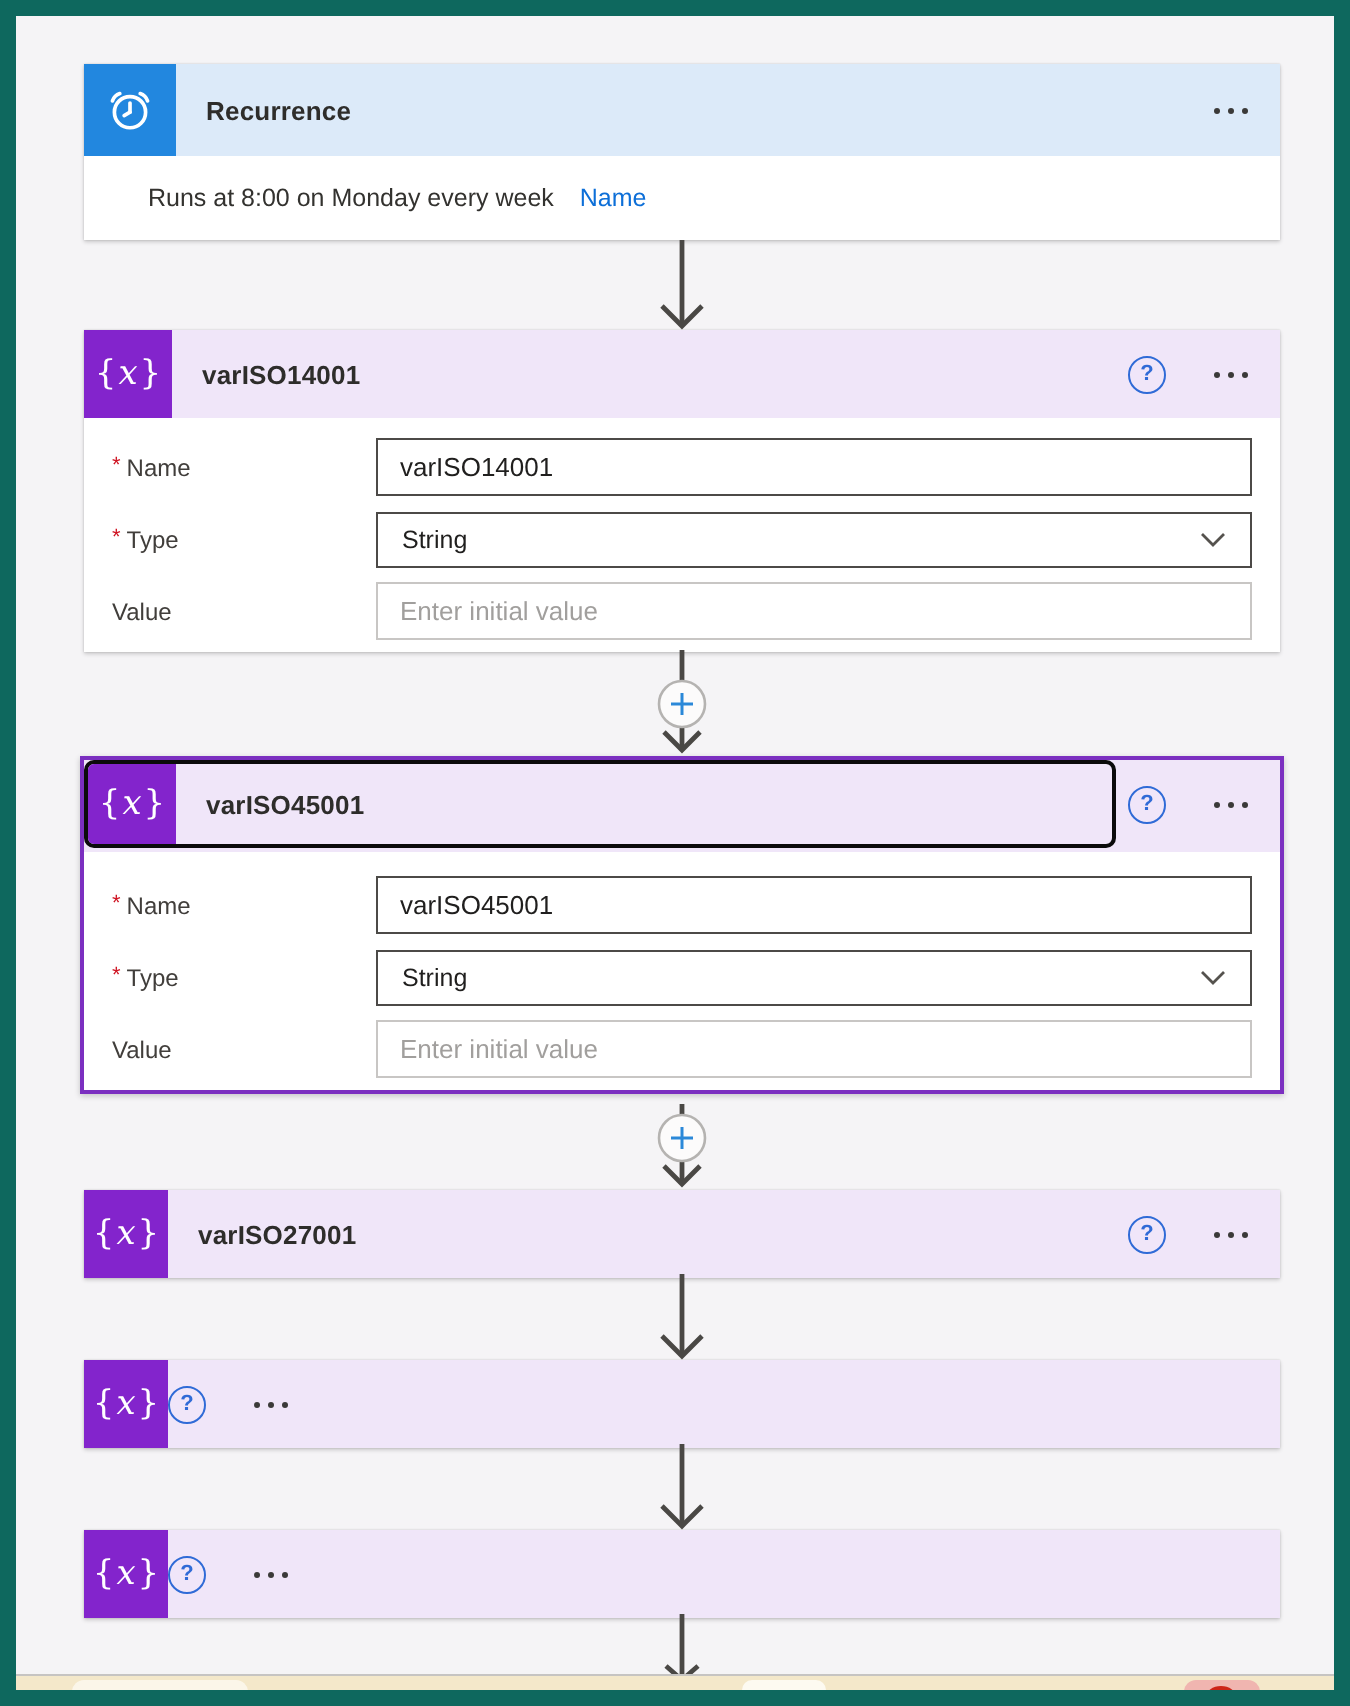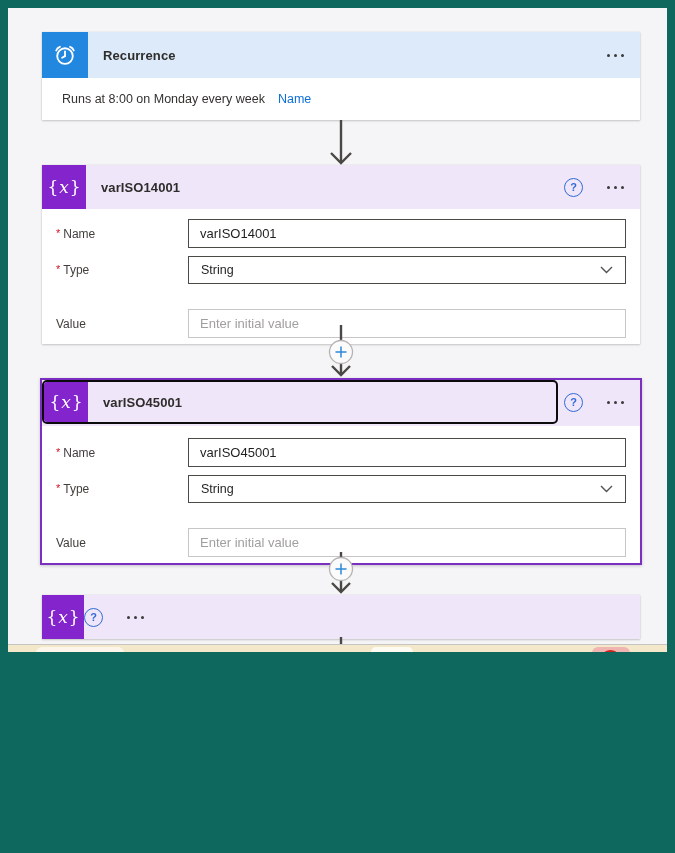--- a/index.html
+++ b/index.html
@@ -1,20 +1,20 @@
 <!DOCTYPE html>
 <html><head>
 <meta charset="utf-8">
 <style>
   * { margin:0; padding:0; box-sizing:border-box; }
   html,body { width:675px; height:853px; }
   body { font-family:"Liberation Sans", sans-serif; }
 
   .screen { position:relative; width:675px; height:853px; background:#0e685e; }
-  .canvas { position:absolute; left:8px; top:8px; width:659px; height:644px;
+  .canvas { position:absolute; left:8px; top:8px; width:659px; height:837px;
             background:#f5f4f6; overflow:hidden; }
 
   
   .card { position:absolute; left:34px; width:598px; background:#fff;
           box-shadow:0 1px 2px rgba(0,0,0,.18), 0 0 1px rgba(0,0,0,.14); }
   .hdr { display:flex; align-items:stretch; }
   .icon-sq { flex:0 0 auto; display:flex; align-items:center; justify-content:center; color:#fff; }
   .icon-sq.blue   { background:#2287df; }
   .icon-sq.purple { background:#8324cc; }
   .hdr-title { flex:1; display:flex; align-items:center; padding-left:15px;
@@ -30,30 +30,30 @@
   .dots { display:flex; gap:4px; align-items:center; cursor:pointer; padding:4px 0; }
   .dots b { width:3px; height:3px; border-radius:50%; background:#3b3a39; }
 
   
   .hdr.blue-bg     { background:#dcEAf9; background:#dceaf9; height:46px; }
   .hdr.purple-bg   { background:#f0e6f9; height:44px; }
   .hdr.blue-bg .icon-sq { width:46px; }
   .hdr.purple-bg .icon-sq { width:44px; }
 
   
-  .rec-body { height:42px; display:flex; align-items:center; padding-left:20px;
+  .rec-body { height:42px; display:flex; align-items:center; padding-left:32px;
               font-size:12.5px; color:#33322f; gap:13px; }
   .link { color:#0a66c2; color:#0d6fd8; cursor:pointer; text-decoration:none; font-size:12.5px; }
 
   
   .vbody { padding-bottom:6px; }
   .frow { display:flex; align-items:center; margin:0 14px; }
   .frow.r1 { margin-top:10px; }
   .frow.r2 { margin-top:8px; }
-  .frow.r3 { margin-top:25px;justify-content:flex-end; }
+  .frow.r3 { margin-top:7px;justify-content:flex-end; }
   .flabel { width:132px; font-size:12px; color:#413e3b; }
   .req { color:#cf1322; margin-right:3px; font-size:11px; vertical-align:top; }
   .tbox { flex:1; height:29px; border:1px solid #4c4a47; background:#fff;
           font-size:13px; color:#201f1e; padding:0 11px;
           font-family:"Liberation Sans", sans-serif; outline:none; width:10px; }
   .tbox::placeholder { color:#a19f9d; }
   .tbox.light { border-color:#c8c6c4; height:29px; }
   .selbox { flex:1; height:28px; border:1px solid #4c4a47; background:#fff;
             display:flex; align-items:center; justify-content:space-between;
             padding:13px 12px; font-size:12.5px; color:#201f1e; cursor:pointer; }
@@ -213,20 +213,21 @@
         <line x1="16" y1="11.5" x2="16" y2="22.5" stroke="#2b88d8" stroke-width="1.5"></line>
         <line x1="10.5" y1="17" x2="21.5" y2="17" stroke="#2b88d8" stroke-width="1.5"></line>
       </svg>
     </div>
 
     <div class="card" style="top:587px;">
       <div class="hdr purple-bg">
         <div class="icon-sq purple" style="width:42px;">
           <span class="var-glyph"><span>{</span><i>x</i><span>}</span></span>
         </div>
+        <div class="hdr-title">varISO27001</div>
         <div class="hdr-right">
           <div class="help-circ">?</div>
           <div class="dots">
               <b></b>
               <b></b>
               <b></b>
             </div>
         </div>
       </div>
     </div>

